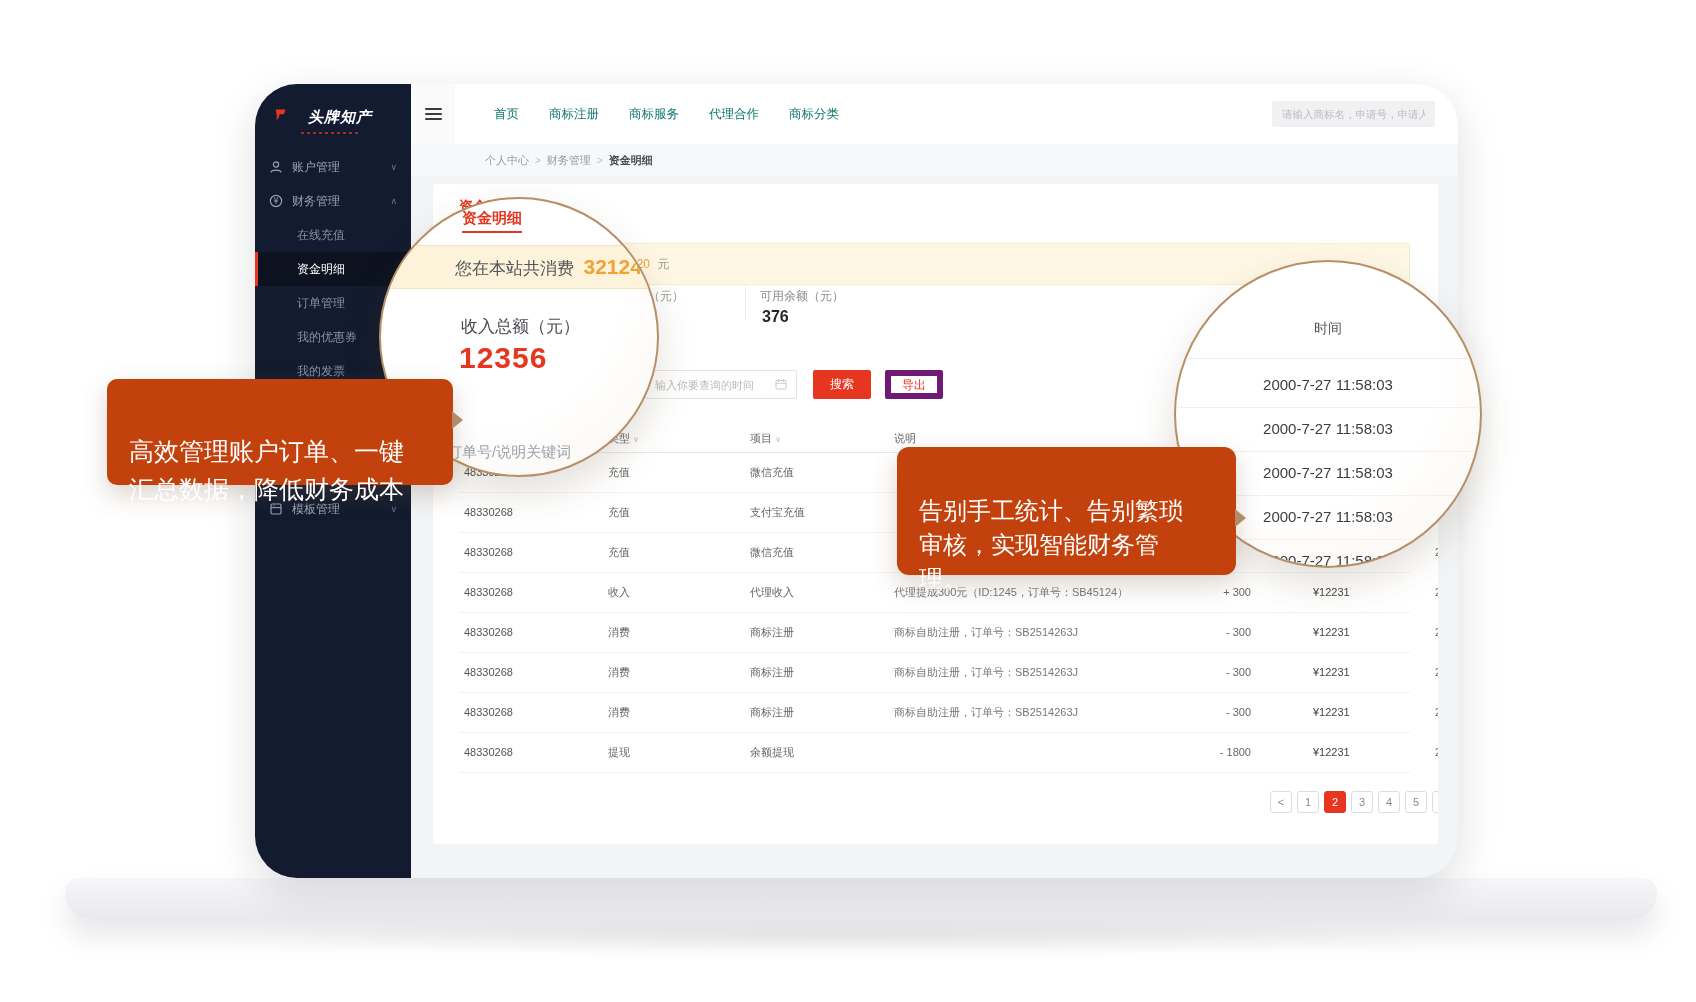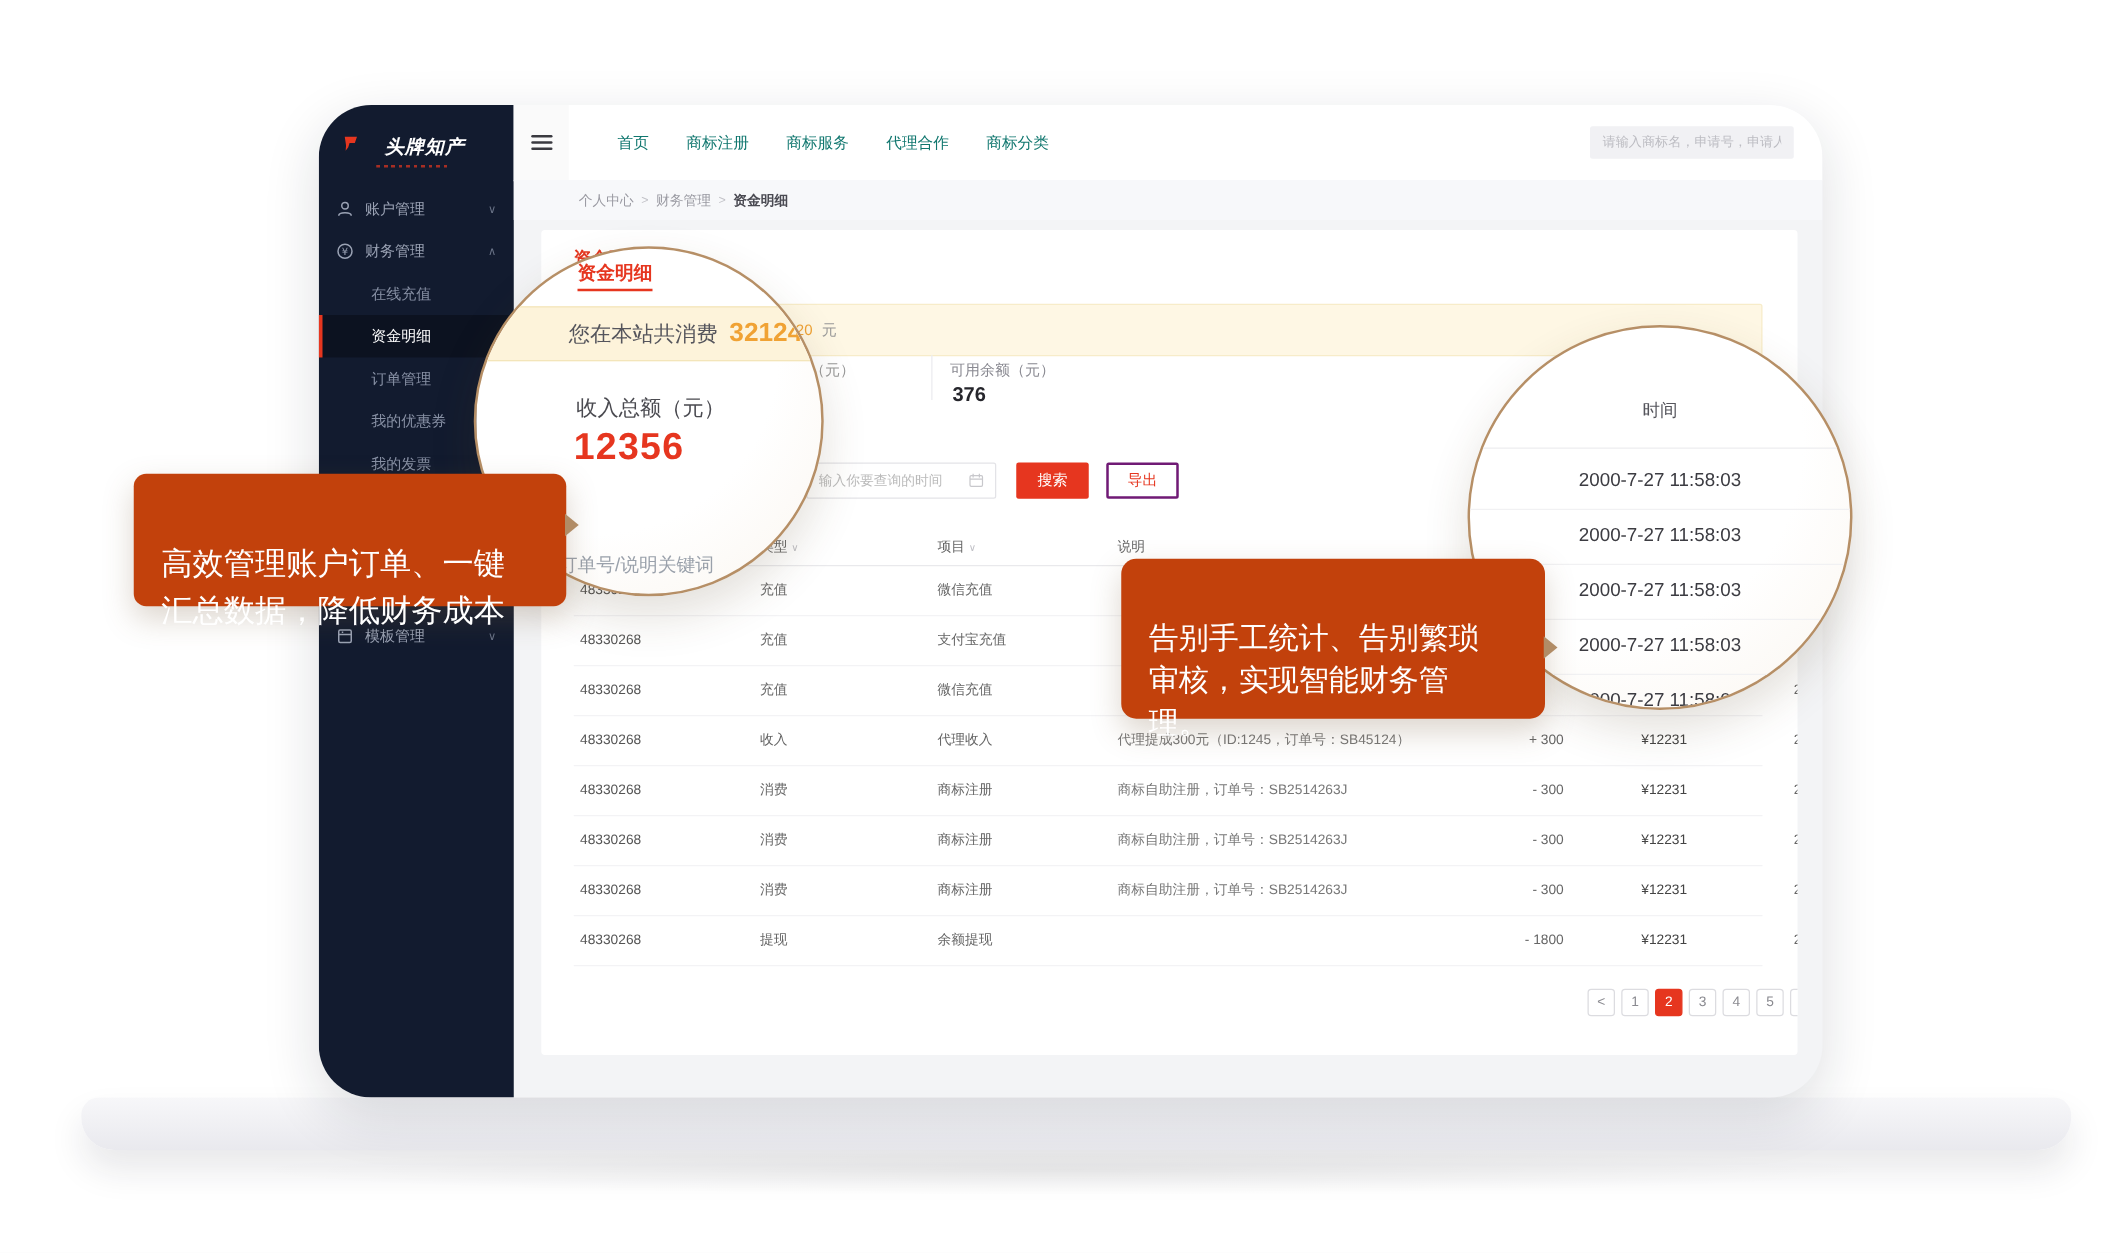--- a/index.html
+++ b/index.html
@@ -37,21 +37,21 @@
   .burger{width:17px;}
   .burger span{display:block;height:2px;background:#3a3a40;margin:3px 0;border-radius:1px;}
   .nav-item{font-size:12.5px;color:#0f766e;padding:0 15px;white-space:nowrap;}
   .topnav-search{position:absolute;right:23px;top:17px;width:143px;height:26px;background:#f1f1f4;
           border:none;border-radius:2px;font-size:10.5px;color:#77777d;padding:0 10px;outline:none;
           font-family:"Liberation Sans","DejaVu Sans",sans-serif;}
   .topnav-search::placeholder{color:#bcbcc2;}
 
   
   .breadcrumb{position:absolute;left:156px;top:60px;right:0;height:32px;background:#f7f8fa;
-          display:flex;align-items:center;padding-left:52px;font-size:11px;color:#9a9aa2;}
+          display:flex;align-items:center;padding-left:74px;font-size:11px;color:#9a9aa2;}
   .crumb-sep{margin:0 6px;color:#c0c0c6;font-size:10px;}
   .crumb.last{color:#4a4a52;font-weight:bold;}
 
   
   .card{position:absolute;left:178px;top:100px;width:1005px;height:660px;background:#fff;
         border-radius:3px;overflow:hidden;}
   .card-title{position:absolute;left:26px;top:14px;font-size:14px;font-weight:bold;color:#e6361f;}
   .card-title-line{position:absolute;left:26px;top:36px;width:58px;height:2px;background:#e6361f;}
 
   .banner{position:absolute;left:26px;top:59px;width:949px;height:40px;background:#fef7e4;
@@ -66,21 +66,21 @@
   .stat-balance-value{position:absolute;left:329px;top:124px;font-size:16px;font-weight:bold;color:#26262c;}
 
   .date-input{position:absolute;left:212px;top:186px;width:152px;height:29px;box-sizing:border-box;
         border:1px solid #e3e3e7;border-radius:2px;background:#fff;font-size:11px;color:#999;
         padding:0 24px 0 9px;outline:none;font-family:"Liberation Sans","DejaVu Sans",sans-serif;}
   .date-input::placeholder{color:#bbb;}
   .cal-icon{position:absolute;left:342px;top:194px;}
   .btn-search{position:absolute;left:380px;top:186px;width:58px;height:29px;background:#e6361f;color:#fff;
         font-size:12px;border:none;border-radius:2px;font-family:inherit;}
   .btn-export{position:absolute;left:452px;top:186px;width:58px;height:29px;background:#fff;color:#e6361f;
-        font-size:12px;border:2px solid #701a75;border-radius:2px;box-sizing:border-box;font-family:Liberation Sans, sans-serif;}
+        font-size:12px;border:6px solid #701a75;border-radius:2px;box-sizing:border-box;font-family:Liberation Sans, sans-serif;}
 
   
   .table{position:absolute;left:26px;top:240px;width:951px;}
   .thead{position:relative;height:28px;border-bottom:1px solid #e9e9ec;font-size:11px;color:#666;}
   .thead span{position:absolute;top:0;line-height:28px;white-space:nowrap;}
   .h-order{left:5px;} .h-type{left:149px;} .h-project{left:291px;} .h-desc{left:435px;}
   .h-time{left:976px;width:9px;overflow:hidden;}
   .caret{font-size:8px;color:#c0c0c6;margin-left:3px;}
   .trow{position:relative;height:39px;border-bottom:1px solid #f3f3f5;font-size:11px;color:#666;}
   .trow span{position:absolute;top:0;line-height:39px;white-space:nowrap;}

